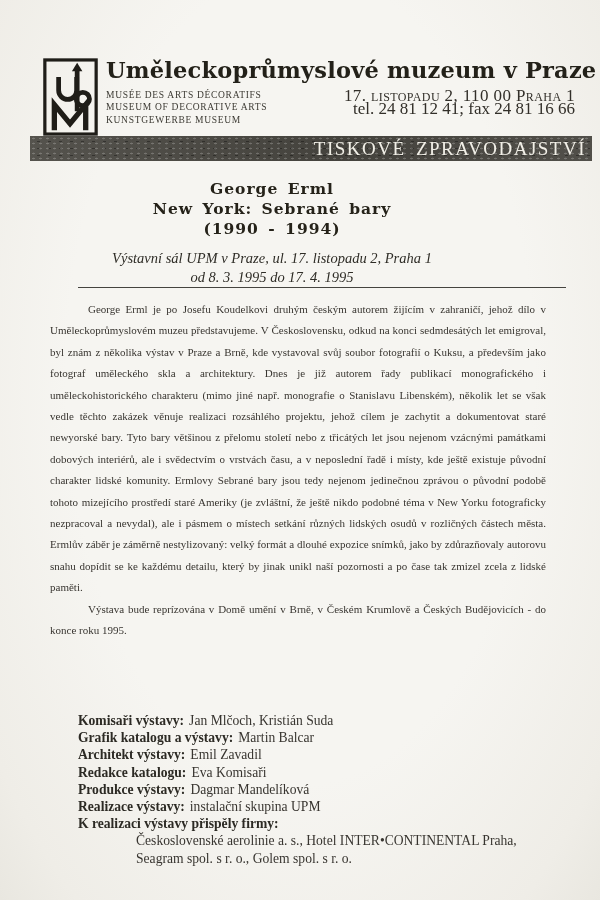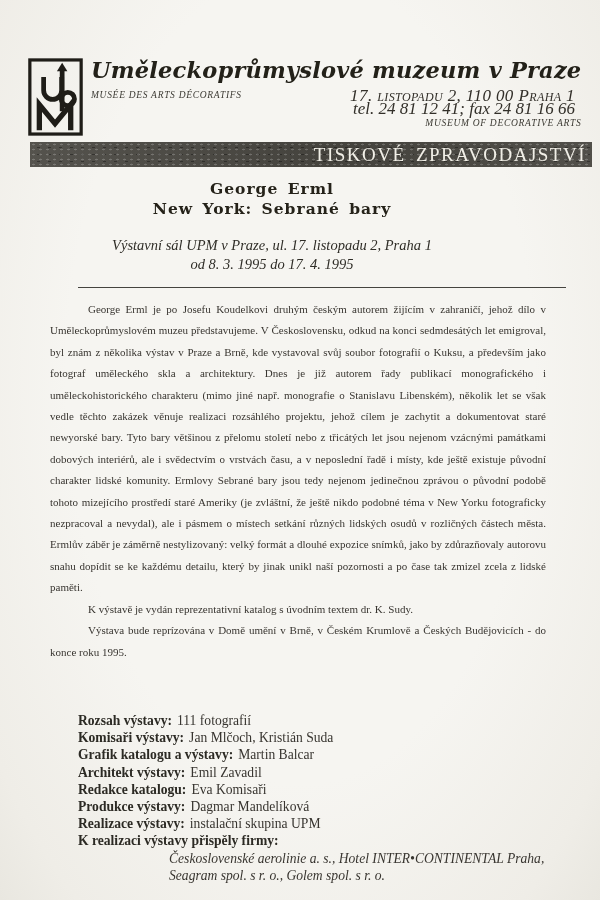--- a/index.html
+++ b/index.html
@@ -8,42 +8,42 @@
     background:#e8e6e0;
     font-family:"Liberation Serif","DejaVu Serif",serif;
   }
   .page{
     position:relative;width:600px;height:900px;overflow:hidden;
     background:radial-gradient(ellipse at 50% 42%, #f6f5f1 55%, #efede7 88%, #e9e7e0 100%);
     color:#33312c;
   }
 
   
-  .masthead{position:absolute;top:55px;left:27px;right:25px;height:85px;font-style:italic;}
+  .masthead{position:absolute;top:55px;left:42px;right:25px;height:85px;}
   .logo{position:absolute;left:0;top:2px;width:57px;height:80px;}
   .mast-text{position:absolute;left:64px;top:0;}
   .museum-name{
     margin:0;font-family:"DejaVu Serif","Liberation Serif",serif;
     font-weight:bold;font-size:22.5px;line-height:30px;letter-spacing:.2px;
     color:#232119;white-space:nowrap;
   }
   .intl-name{
     font-size:9.5px;line-height:12.3px;letter-spacing:.7px;
     color:#3c3a33;margin-top:4px;white-space:nowrap;
   }
-  .intl-name + .intl-name{margin-top:16px;text-align:right;}
+  .intl-name + .intl-name{margin-top:0;}
   .address{
     position:absolute;right:0;top:34px;text-align:right;
     font-size:17px;line-height:13px;color:#322f29;white-space:nowrap;
   }
   .address .caps{font-variant:small-caps;letter-spacing:.4px;}
 
   
   .banner{
-    position:absolute;top:142px;left:30px;width:562px;height:25px;
+    position:absolute;top:136px;left:30px;width:562px;height:25px;
     background-color:#4a4842;
     background-image:
       radial-gradient(rgba(255,255,255,.22) 1px, transparent 1.6px),
       radial-gradient(rgba(0,0,0,.35) 1px, transparent 1.6px),
       linear-gradient(90deg, rgba(255,255,255,.06), rgba(0,0,0,.08) 55%, rgba(255,255,255,.04));
     background-size:7px 5px, 11px 7px, 100% 100%;
     background-position:0 0, 3px 2px, 0 0;
     text-align:right;
   }
   .banner-label{
@@ -55,40 +55,40 @@
   
   .title-block{position:absolute;top:179px;left:0;width:544px;text-align:center;}
   .t-bold{
     font-family:"DejaVu Serif","Liberation Serif",serif;
     font-weight:bold;font-size:15.5px;line-height:20px;
     letter-spacing:1px;word-spacing:3px;color:#252219;
   }
   .t-italic{
     font-style:italic;font-size:14.5px;line-height:18.5px;color:#2f2d27;
   }
-  .t-italic.first{margin-top:17px;}
+  .t-italic.first{margin-top:10px;}
 
   
   .rule{
     position:absolute;top:287px;left:78px;width:488px;height:0;
     border:none;border-top:1.6px solid #45443f;margin:0;
   }
 
   
   .body-text{position:absolute;top:299px;left:50px;width:496px;}
   .body-text p{
     margin:0;text-indent:38px;text-align:justify;
     font-size:11px;line-height:21.4px;color:#383530;
   }
 
   
   .credits{position:absolute;top:712px;left:78px;width:480px;font-size:13.6px;line-height:17.2px;color:#383530;}
   .credit-label{font-weight:bold;color:#2c2a24;}
   .credit-value{margin-left:5px;}
-  .sponsors{margin-left:91px;font-style:italic;}
+  .sponsors{margin-left:58px;}
 </style>
 </head>
 <body>
 
 <div class="page">
 
   <header class="masthead">
     <svg class="logo" viewBox="0 0 60 84" xmlns="http://www.w3.org/2000/svg" aria-hidden="true">
       <rect x="3" y="3" width="54" height="78" fill="none" stroke="#1f1d18" stroke-width="3.4"></rect>
       <polygon points="37,6 31.5,15 42.5,15" fill="#1f1d18"></polygon>
@@ -109,36 +109,33 @@
     </div>
   </header>
 
   <div class="banner">
     <span class="banner-label">TISKOVÉ ZPRAVODAJSTVÍ</span>
   </div>
 
   <section class="title-block">
     <div class="t-bold">George Erml</div>
     <div class="t-bold">New York: Sebrané bary</div>
+    <div class="t-bold">(1990 - 1994)</div>
     <div class="t-italic first">Výstavní sál UPM v Praze, ul. 17. listopadu 2, Praha 1</div>
     <div class="t-italic">od 8. 3. 1995 do 17. 4. 1995</div>
   </section>
 
   <hr class="rule">
 
   <section class="body-text">
     <p>George Erml je po Josefu Koudelkovi druhým českým autorem žijícím v zahraničí, jehož dílo v Uměleckoprůmyslovém muzeu představujeme. V Československu, odkud na konci sedmdesátých let emigroval, byl znám z několika výstav v Praze a Brně, kde vystavoval svůj soubor fotografií o Kuksu, a především jako fotograf uměleckého skla a architektury. Dnes je již autorem řady publikací monografického i uměleckohistorického charakteru (mimo jiné např. monografie o Stanislavu Libenském), několik let se však vedle těchto zakázek věnuje realizaci rozsáhlého projektu, jehož cílem je zachytit a dokumentovat staré newyorské bary. Tyto bary většinou z přelomu století nebo z třicátých let jsou nejenom vzácnými památkami dobových interiérů, ale i svědectvím o vrstvách času, a v neposlední řadě i místy, kde ještě existuje původní charakter lidské komunity. Ermlovy Sebrané bary jsou tedy nejenom jedinečnou zprávou o původní podobě tohoto mizejícího prostředí staré Ameriky (je zvláštní, že ještě nikdo podobné téma v New Yorku fotograficky nezpracoval a nevydal), ale i pásmem o místech setkání různých lidských osudů v rozličných částech města. Ermlův záběr je záměrně nestylizovaný: velký formát a dlouhé expozice snímků, jako by zdůrazňovaly autorovu snahu dopídit se ke každému detailu, který by jinak unikl naší pozornosti a po čase tak zmizel zcela z lidské paměti.</p>
-    <p>K výstavě je vydán reprezentativní katalog s úvodním textem dr. K. Sudy.</p>
     <p>Výstava bude reprízována v Domě umění v Brně, v Českém Krumlově a Českých Budějovicích - do konce roku 1995.</p>
   </section>
 
   <section class="credits">
-    <div class="credit-row">
-      <span class="credit-label">Rozsah výstavy:</span><span class="credit-value">111 fotografií</span>
-    </div>
     <div class="credit-row">
       <span class="credit-label">Komisaři výstavy:</span><span class="credit-value">Jan Mlčoch, Kristián Suda</span>
     </div>
     <div class="credit-row">
       <span class="credit-label">Grafik katalogu a výstavy:</span><span class="credit-value">Martin Balcar</span>
     </div>
     <div class="credit-row">
       <span class="credit-label">Architekt výstavy:</span><span class="credit-value">Emil Zavadil</span>
     </div>
     <div class="credit-row">

